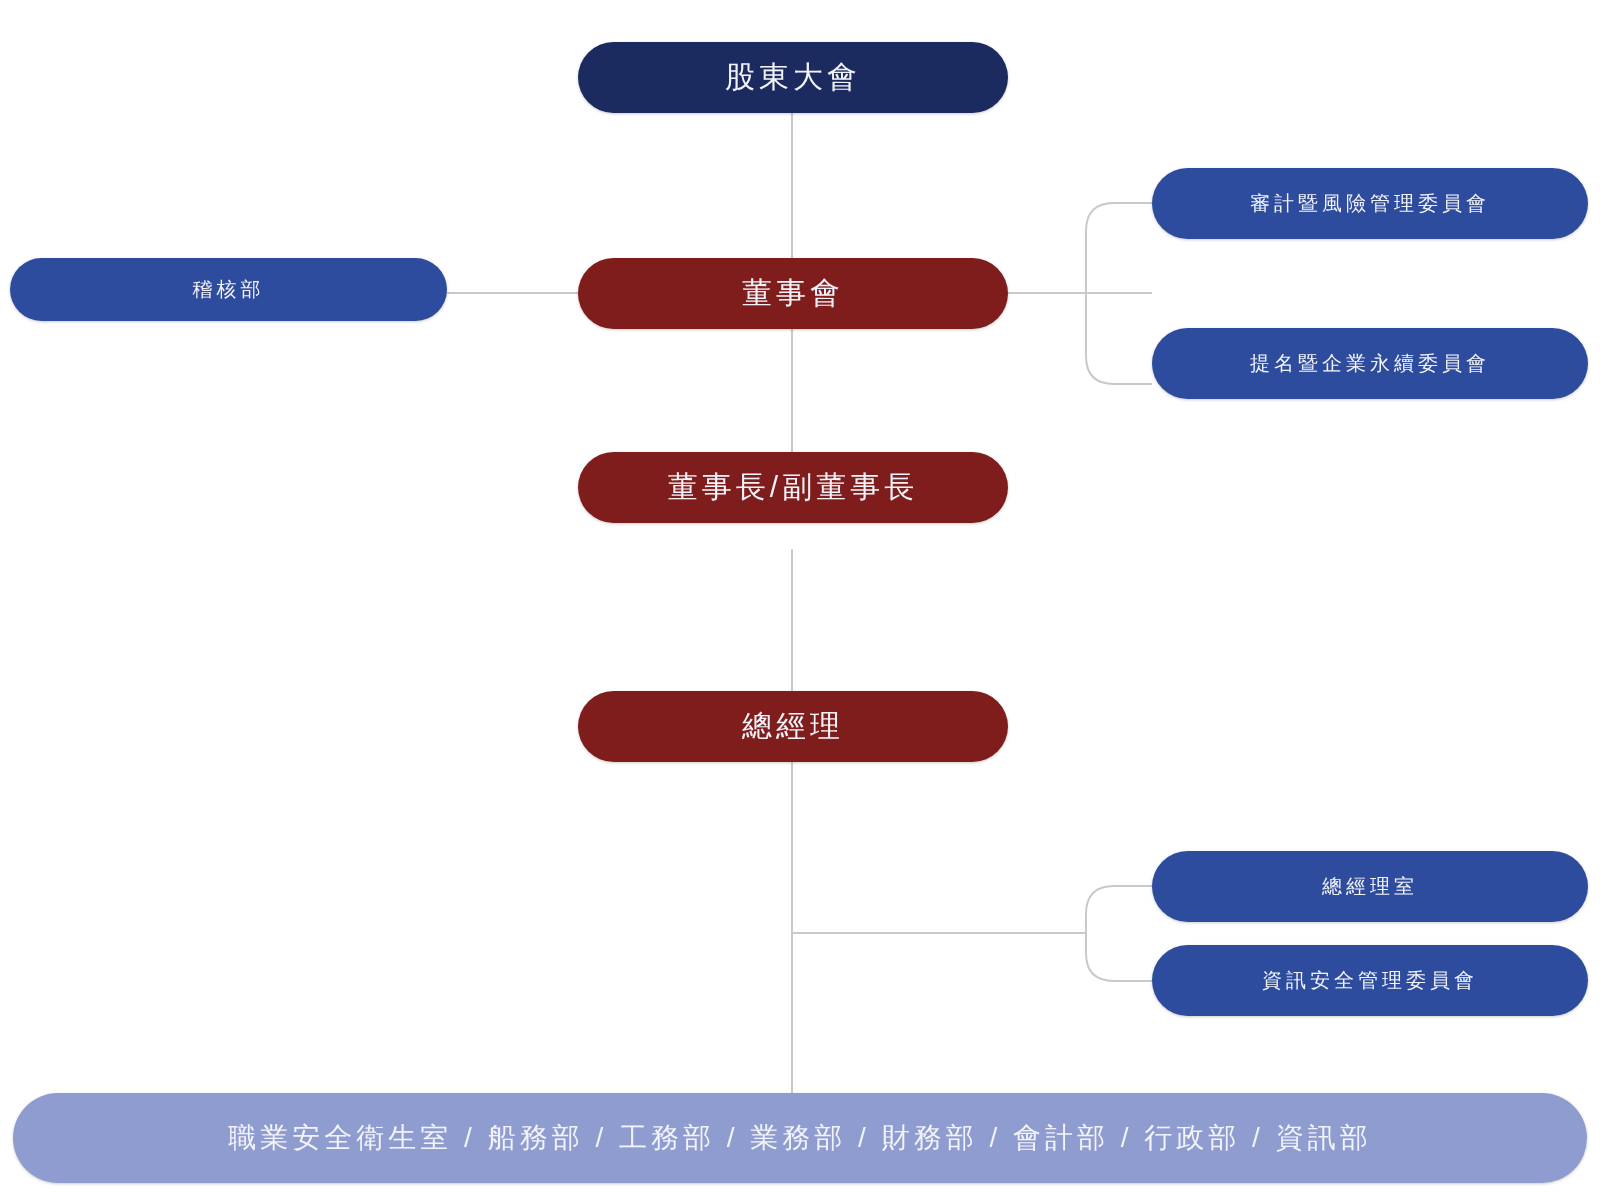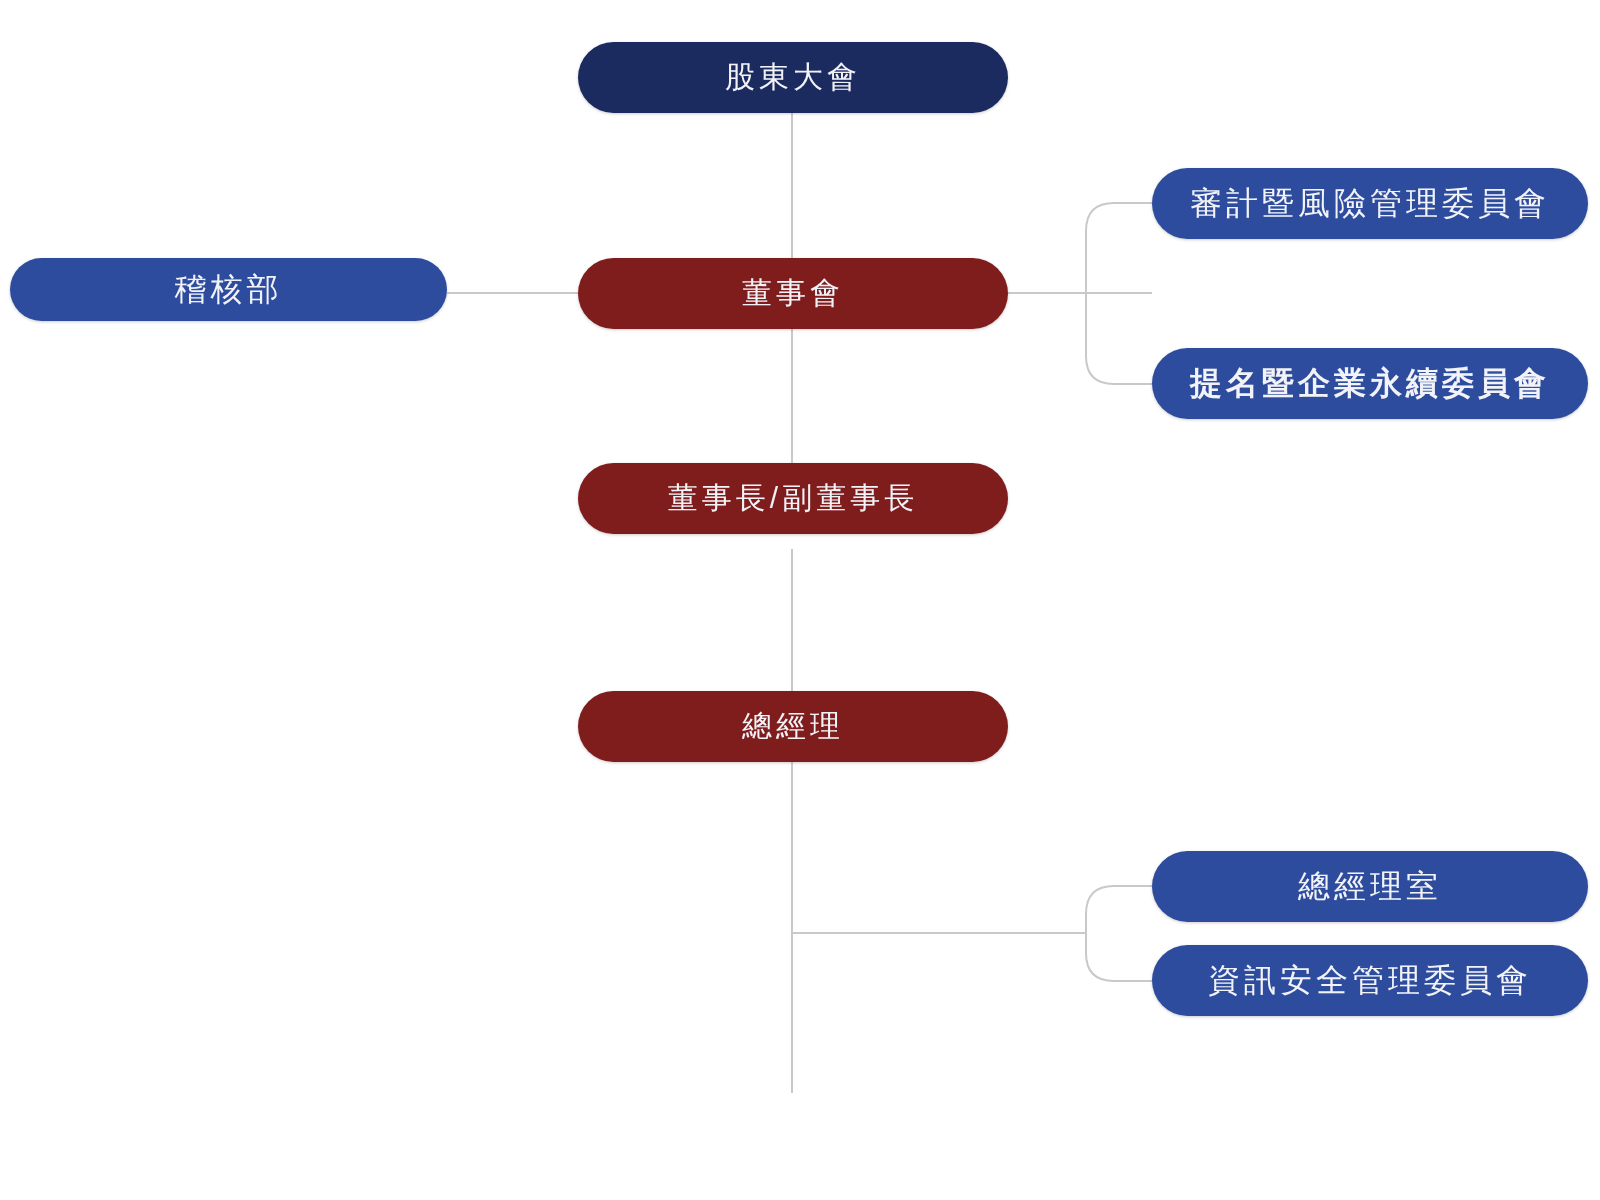--- a/index.html
+++ b/index.html
@@ -15,41 +15,41 @@
     background: #ffffff;
     overflow: hidden;
   }
   .node {
     position: absolute;
     display: flex;
     align-items: center;
     justify-content: center;
     border-radius: 36px;
     color: #f2f3f8;
-    font-size: 32px;
+    font-size: 20px;
     font-weight: 300;
     letter-spacing: 4px;
     white-space: nowrap;
     box-shadow: 0 1px 3px rgba(110,110,110,0.35);
   }
   .navy  { background: #1b2a5f; }
   .blue  { background: #2e4c9e; }
   .gray  { background: #7f1d1d; }
   .peri  { background: #8f9cd0; }
 
   .node.center   { left: 578px; width: 430px; height: 71px; font-size: 30px; }
   .node.right    { left: 1152px; width: 436px; height: 71px; }
 
   #node-shareholders { top: 42px;  }
   #node-board        { top: 258px; }
   #node-audit        { left: 10px; top: 258px; width: 437px; height: 63px; }
   #node-committee-0  { top: 168px; }
   #node-committee-1  { top: 258px; }
-  #node-committee-2  { top: 348px; font-weight: bold; }
-  #node-chairman     { top: 463px; }
+  #node-committee-2  { top: 328px; }
+  #node-chairman     { top: 452px; }
   #node-president    { top: 691px; }
   #node-gm-office    { top: 851px; }
   #node-infosec      { top: 945px; }
   #node-departments  {
     left: 13px; top: 1093px; width: 1574px; height: 90px;
     border-radius: 45px; font-size: 28px;
   }
 
   .line {
     position: absolute;
@@ -108,14 +108,15 @@
   <div class="node blue right" id="node-committee-2">提名暨企業永續委員會</div>
 
   <div class="node gray center" id="node-chairman">董事長/副董事長</div>
 
   <div class="node gray center" id="node-president">總經理</div>
 
   <div class="node blue right" id="node-gm-office">總經理室</div>
 
   <div class="node blue right" id="node-infosec">資訊安全管理委員會</div>
 
+  <div class="node peri" id="node-departments">職業安全衛生室 / 船務部 / 工務部 / 業務部 / 財務部 / 會計部 / 行政部 / 資訊部</div>
 
 </div>
 
 </body></html>

